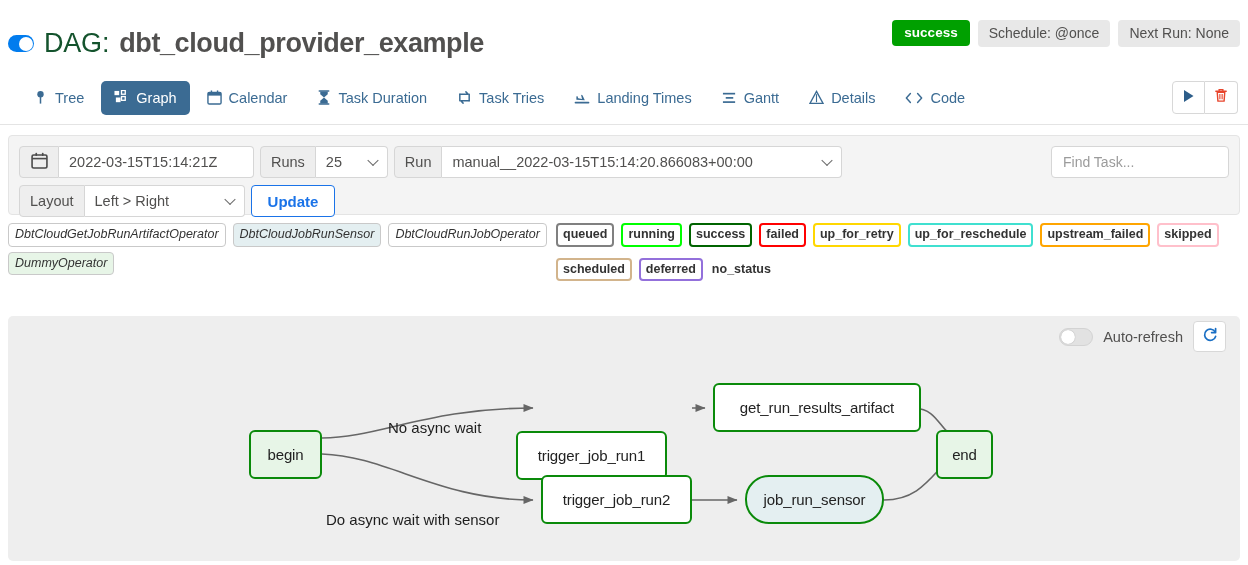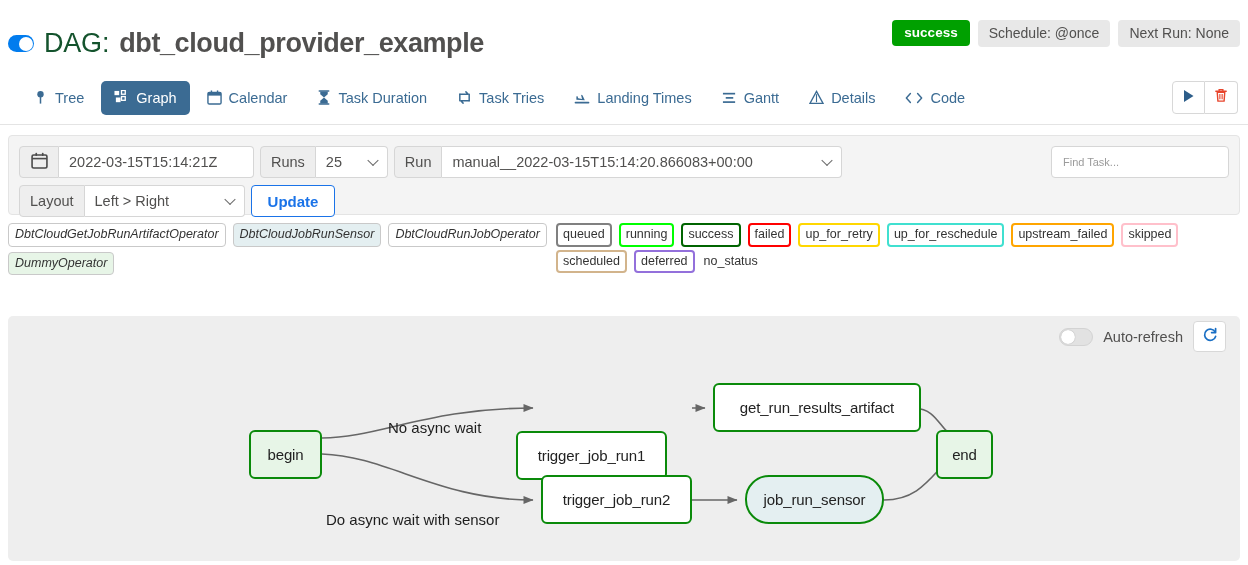--- a/index.html
+++ b/index.html
@@ -185,40 +185,41 @@
 
   .find-task {
     position: absolute;
     right: 10px; top: 10px;
     width: 178px; height: 32px;
     border: 1px solid #d6d6d6;
     border-radius: 4px;
     background: #ffffff;
     display: flex; align-items: center;
     padding: 0 11px;
-    font-size: 11px;
+    font-size: 14px;
     color: #9b9b9b;
   }
 
   
   .legend {
     margin: 8px 8px 0 8px;
     position: relative;
     height: 46px;
   }
   .legend-col-left {
     position: absolute; left: 0; top: 0;
     width: 540px;
     display: flex; flex-wrap: wrap; gap: 5px 7px; font-style: italic;
   }
   .legend-col-right {
     position: absolute; left: 548px; top: 0;
     right: 0;
-    display: flex; flex-wrap: wrap; gap: 3px 7px;
+    display: flex; flex-wrap: wrap; gap: 11px 7px;
     align-items: center;
+    font-weight: bold;
   }
   .lg {
     font-size: 12.5px;
     line-height: 1;
     padding: 4px 6px 5px 6px;
     border-radius: 4px;
     border: 1px solid #c9c9c9;
     background: #ffffff;
     color: #333;
     white-space: nowrap;

